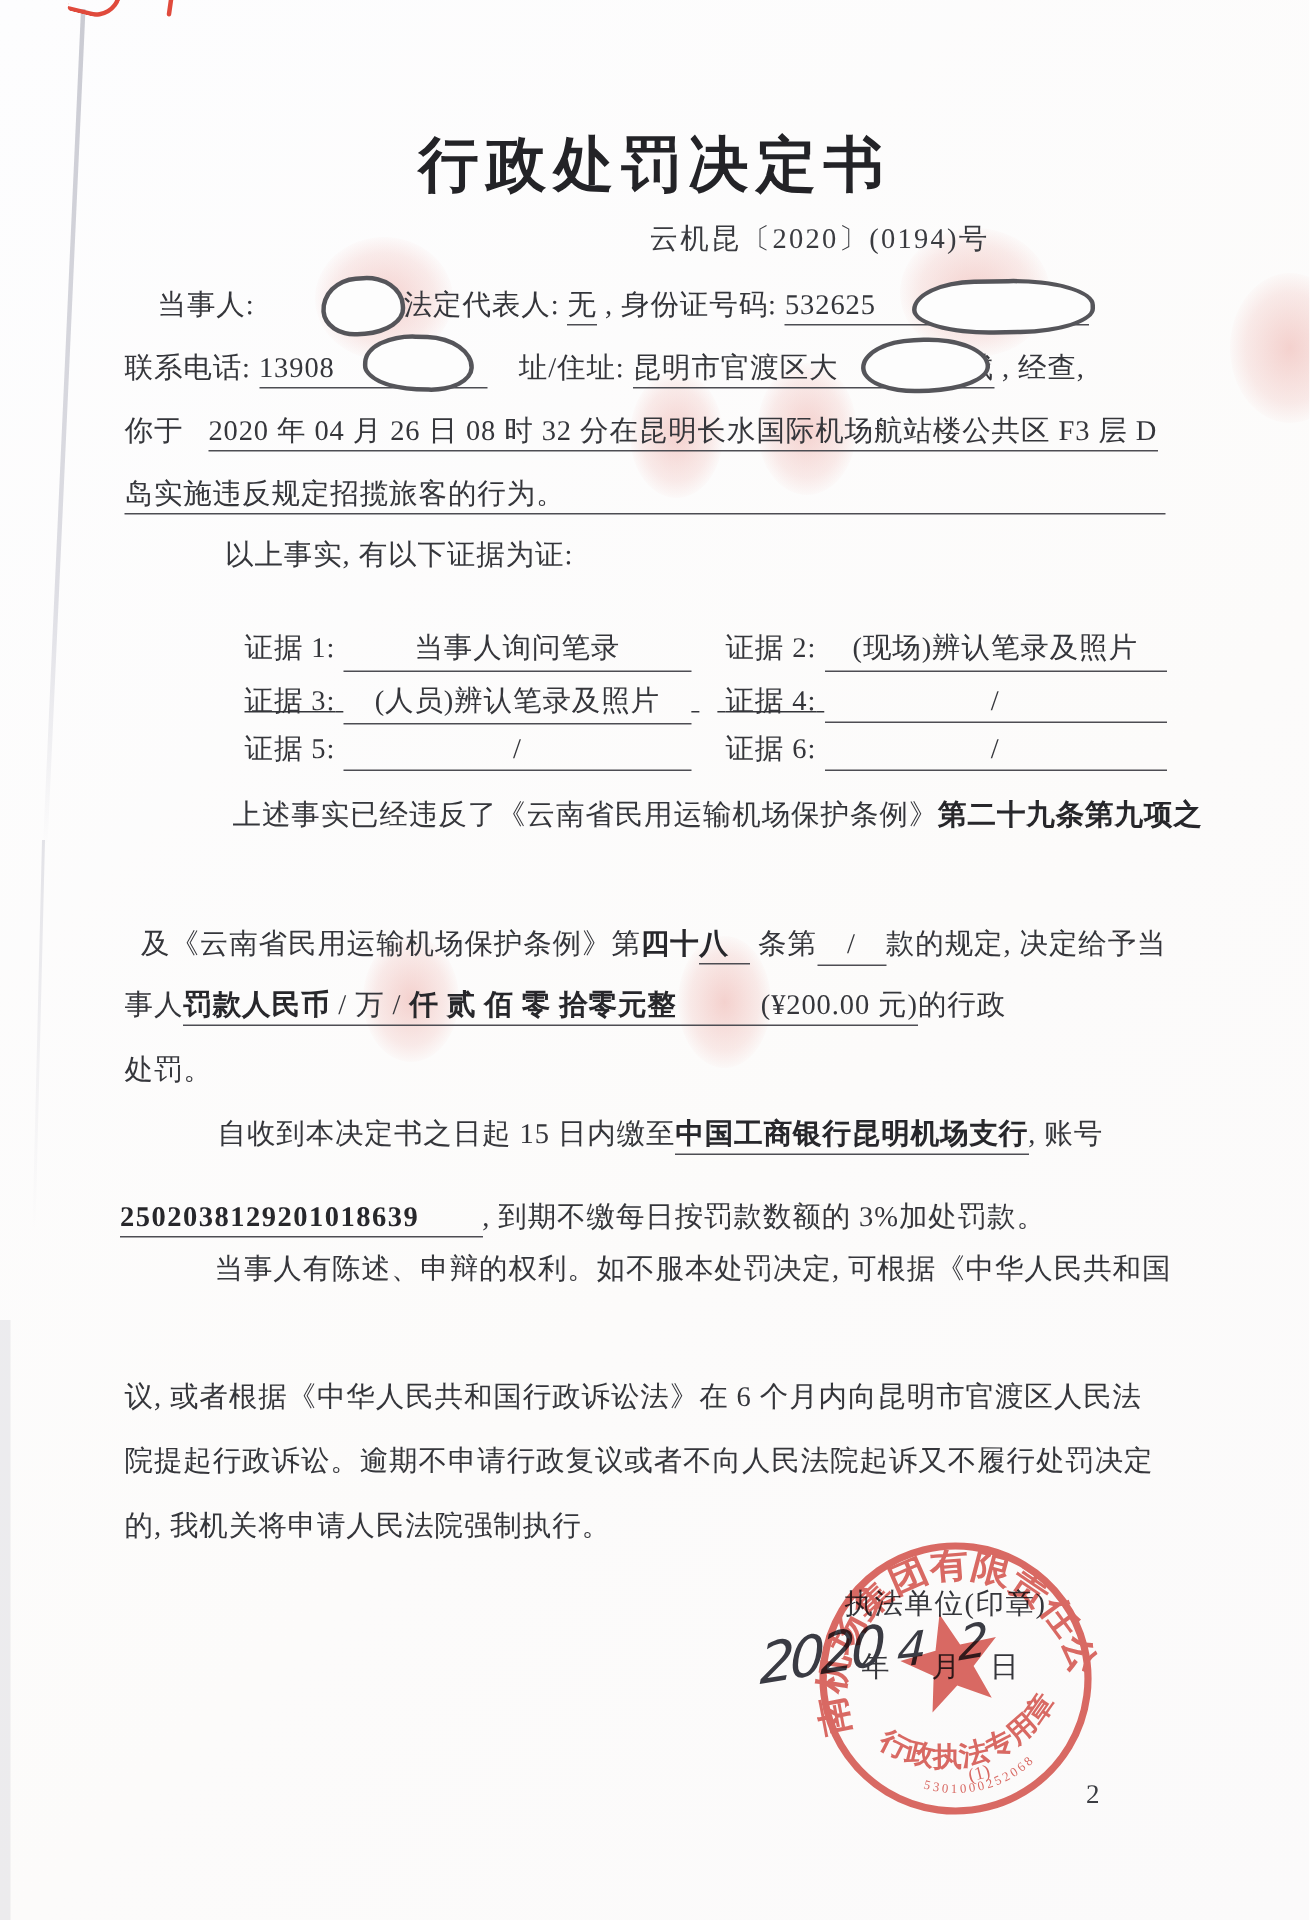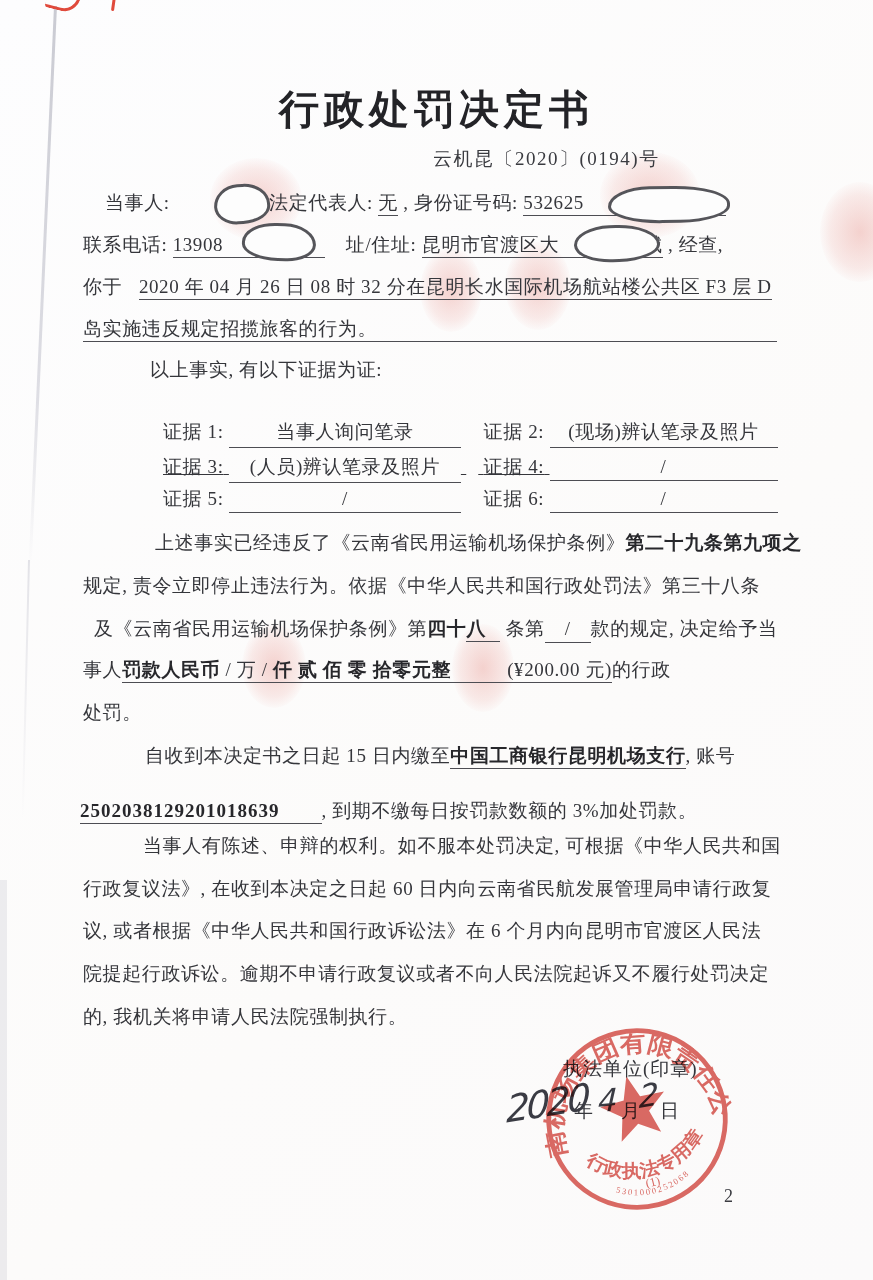--- a/index.html
+++ b/index.html
@@ -112,39 +112,37 @@
     <span>证据 5:</span>
     <span class="cell" style="width:232px;">/</span>
     <span class="sp" style="width:12px;"></span>
     <span>证据 6:</span>
     <span class="cell" style="width:228px;">/</span>
   </div>
 
   <div class="line" style="left:155px;top:530px;">
     <span>上述事实已经违反了《云南省民用运输机场保护条例》</span><span class="b">第二十九条第九项之</span>
   </div>
-  <div class="line" style="left:83px;top:573px;">规定, 责令立即停止违法行为。依据《中华人民共和国行政处罚法》第三十八条</div>
   <div class="line" style="left:83px;top:616px;margin-left:11px;">
     <span>及《云南省民用运输机场保护条例》第</span><span class="b">四十</span><span class="u b" style="padding-right:14px;">八</span>
     <span>条第</span><span class="cell" style="width:46px;">/</span><span>款的规定, 决定给予当</span>
   </div>
   <div class="line" style="left:83px;top:657px;">
     <span>事人</span><span class="u"><span class="b">罚款人民币</span><span> / 万 / </span><span class="b">仟 贰 佰 零 拾零元整</span><span class="sp" style="width:56px;"></span><span>(¥200.00 元)</span></span><span>的行政</span>
   </div>
   <div class="line" style="left:83px;top:700px;">处罚。</div>
 
   <div class="line" style="left:145px;top:743px;">
     <span>自收到本决定书之日起 15 日内缴至</span><span class="u b">中国工商银行昆明机场支行</span><span>, 账号</span>
   </div>
   <div class="line" style="left:80px;top:786px;margin-top:12px;">
     <span class="u b" style="padding-right:42px;letter-spacing:1px;">2502038129201018639</span><span>, 到期不缴每日按罚款数额的 3%加处罚款。</span>
   </div>
 
   <div class="line" style="left:143px;top:833px;">当事人有陈述、申辩的权利。如不服本处罚决定, 可根据《中华人民共和国</div>
-  <div class="line" style="left:83px;top:876px;">行政复议法》, 在收到本决定之日起 60 日内向云南省民航发展管理局申请行政复</div>
   <div class="line" style="left:83px;top:918px;">议, 或者根据《中华人民共和国行政诉讼法》在 6 个月内向昆明市官渡区人民法</div>
   <div class="line" style="left:83px;top:961px;">院提起行政诉讼。逾期不申请行政复议或者不向人民法院起诉又不履行处罚决定</div>
   <div class="line" style="left:83px;top:1004px;">的, 我机关将申请人民法院强制执行。</div>
 
   <div class="siglabel" style="left:563px;top:1056px;">执法单位(印章)</div>
   <span class="hw" style="left:506px;top:1082px;font-size:37px;letter-spacing:-3px;transform:rotate(-9deg) skewX(-10deg);">2020</span>
   <span class="dateglyph" style="left:574px;top:1098px;">年</span>
   <span class="hw" style="left:598px;top:1082px;font-size:31px;transform:rotate(-6deg) skewX(-8deg);">4</span>
   <span class="dateglyph" style="left:621px;top:1098px;">月</span>
   <span class="hw" style="left:639px;top:1077px;font-size:31px;transform:rotate(-10deg) skewX(-12deg);">2</span>

